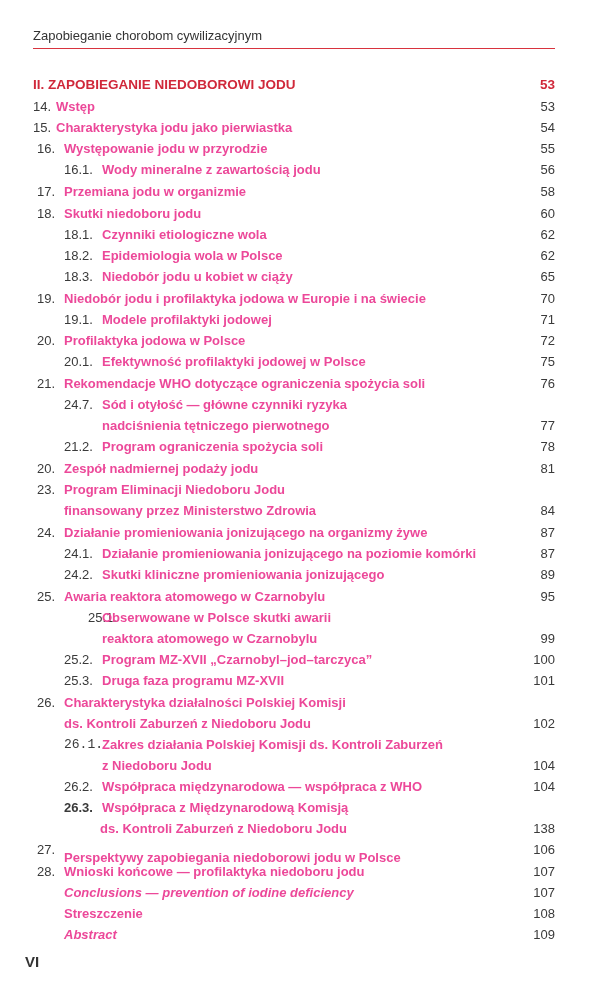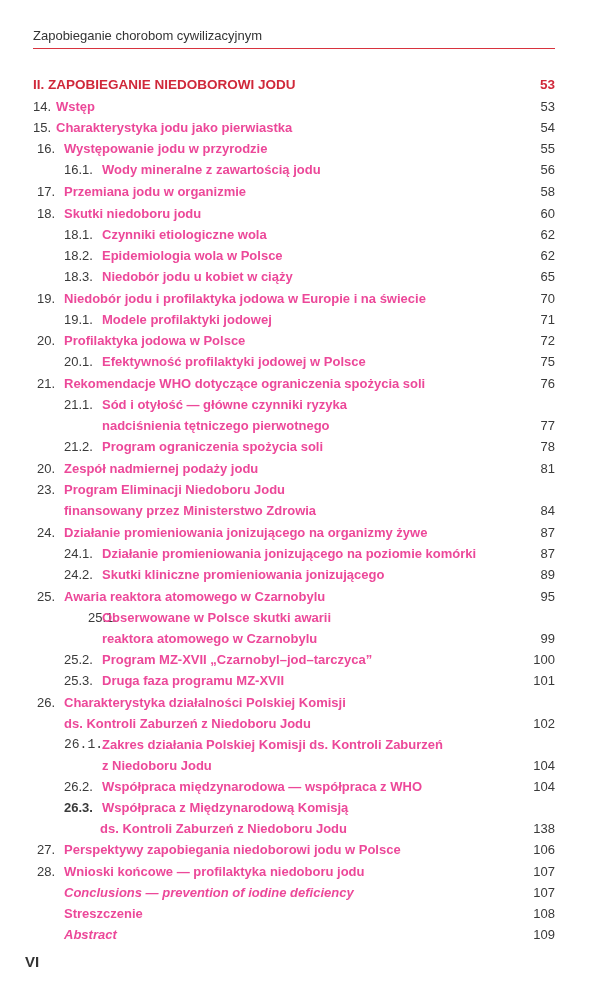--- a/index.html
+++ b/index.html
@@ -99,21 +99,21 @@
       <span class="num" style="left: 64px;">20.1.</span>
       <span class="title" style="left: 102px;">Efektywność profilaktyki jodowej w Polsce</span>
       <span class="page">75</span>
     </div>
     <div class="row" style="top: 376px;">
       <span class="num" style="left: 37px;">21.</span>
       <span class="title" style="left: 64px;">Rekomendacje WHO dotyczące ograniczenia spożycia soli</span>
       <span class="page">76</span>
     </div>
     <div class="row" style="top: 397px;">
-      <span class="num" style="left: 64px;">21.1.</span>
+      <span class="num" style="left: 64px;">24.7.</span>
       <span class="title" style="left: 102px;">Sód i otyłość — główne czynniki ryzyka</span>
     </div>
     <div class="row" style="top: 418px;">
       <span class="title" style="left: 102px;">nadciśnienia tętniczego pierwotnego</span>
       <span class="page">77</span>
     </div>
     <div class="row" style="top: 439px;">
       <span class="num" style="left: 64px;">21.2.</span>
       <span class="title" style="left: 102px;">Program ograniczenia spożycia soli</span>
       <span class="page">78</span>
@@ -193,21 +193,21 @@
     <div class="row" style="top: 800px;">
       <span class="num" style="left: 64px; font-weight: bold;">26.3.</span>
       <span class="title" style="left: 102px;">Współpraca z Międzynarodową Komisją</span>
     </div>
     <div class="row" style="top: 821px;">
       <span class="title" style="left: 100px;">ds. Kontroli Zaburzeń z Niedoboru Jodu</span>
       <span class="page">138</span>
     </div>
     <div class="row" style="top: 842px;">
       <span class="num" style="left: 37px;">27.</span>
-      <span class="title" style="left: 64px;">Perspektywy zapobiegania niedoborowi jodu w Polsce</span>
+      <span class="title" style="left: 64px; margin-top: 8px;">Perspektywy zapobiegania niedoborowi jodu w Polsce</span>
       <span class="page">106</span>
     </div>
     <div class="row" style="top: 864px;">
       <span class="num" style="left: 37px;">28.</span>
       <span class="title" style="left: 64px;">Wnioski końcowe — profilaktyka niedoboru jodu</span>
       <span class="page">107</span>
     </div>
     <div class="row italic" style="top: 885px;">
       <span class="title" style="left: 64px;">Conclusions — prevention of iodine deficiency</span>
       <span class="page">107</span>

